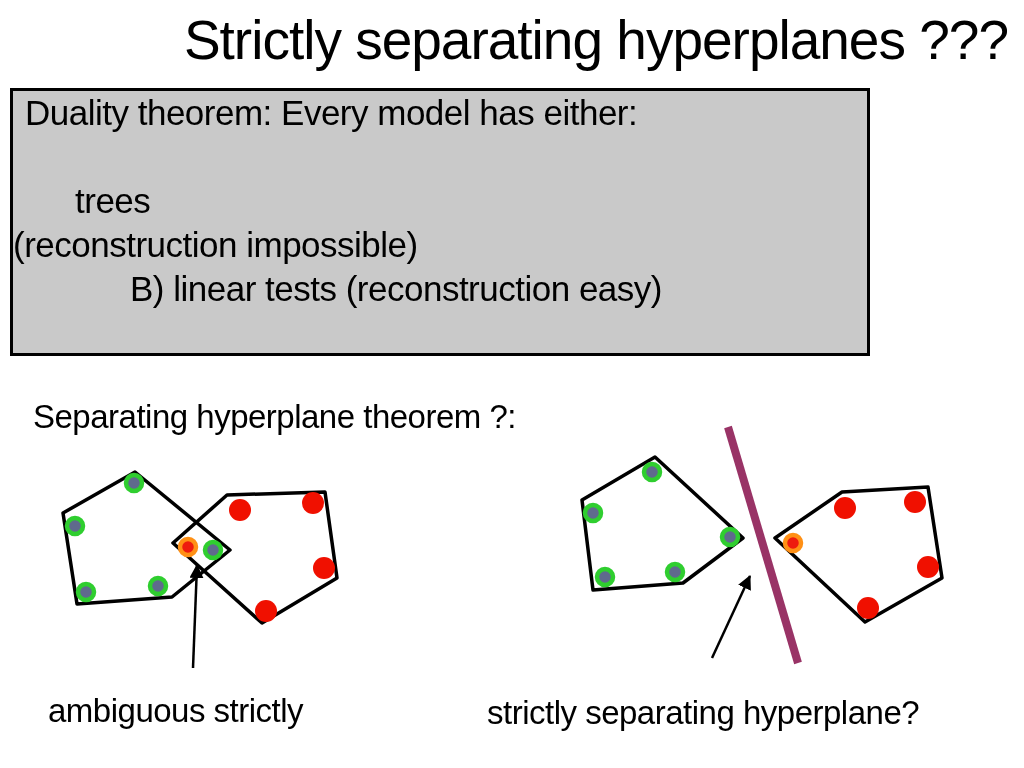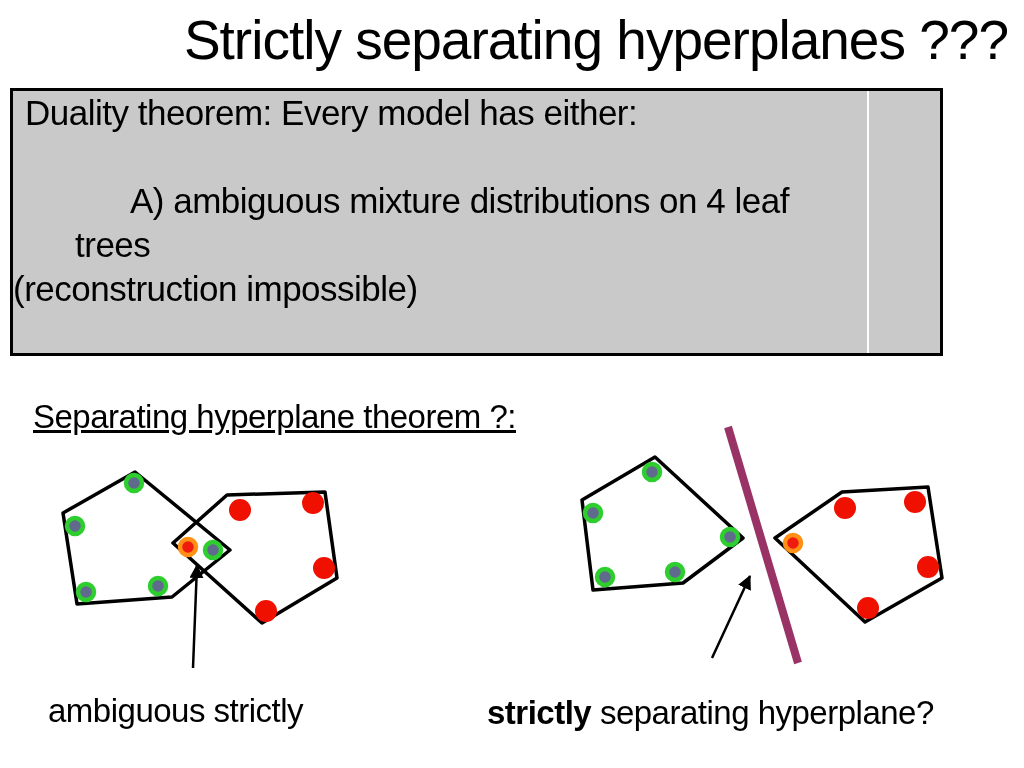--- a/index.html
+++ b/index.html
@@ -9,68 +9,68 @@
     font-family:"Liberation Sans", sans-serif;
     color:#000;
   }
   .abs{position:absolute;}
   #title{
     left:8px;top:10px;width:1000px;
     font-size:55px;line-height:1.1;font-weight:400;
     letter-spacing:-1px;white-space:nowrap;text-align:right;
   }
   #duality-box{
-    left:10px;top:88px;width:933px;height:268px;
+    left:10px;top:88px;width:860px;height:268px;
     background:#C9C9C9;border:3px solid #000;
     box-sizing:border-box;
   }
   #duality-box .box-inner{
     position:relative;width:100%;height:100%;overflow:hidden;
   }
   .box-line{
     height:44px;line-height:44px;font-size:35px;font-weight:400;
     white-space:nowrap;letter-spacing:-0.5px;
   }
   #box-vline{
     position:absolute;top:0;bottom:0;left:854px;width:2px;
     background:#ffffff;
   }
   #subtitle{
     left:33px;top:398px;font-size:33px;font-weight:400;
-    letter-spacing:-0.5px;white-space:nowrap;text-decoration:underline;
+    letter-spacing:-0.5px;white-space:nowrap;
   }
   #diagram-layer{left:0;top:0;width:1024px;height:768px;}
   .pent{fill:none;stroke:#000;stroke-width:3.5;stroke-linejoin:round;}
   .gdot{fill:#5F6A8D;stroke:#2FCE2F;stroke-width:4.5;}
   .odot{fill:#EE1B0E;stroke:#FF9015;stroke-width:4.5;}
   .rdot{fill:#F01000;stroke:none;}
   .arrow{stroke:#000;stroke-width:2.5;fill:none;}
   .hyperplane{stroke:#993366;stroke-width:8;stroke-linecap:butt;}
   #caption-left{
     left:48px;top:692px;font-size:33px;font-weight:400;
     letter-spacing:-0.5px;white-space:nowrap;
   }
   #caption-right{
     left:487px;top:694px;font-size:33px;font-weight:400;
     letter-spacing:-0.5px;white-space:nowrap;
   }
-  #caption-right .bold{font-weight:700;}
+  #caption-right .bold{font-weight:400;}
 </style>
 </head>
 <body>
 
 <div id="title" class="abs">Strictly separating hyperplanes ???</div>
 
 <div id="duality-box" class="abs">
   <div class="box-inner">
     <div class="box-line" style="padding-left:12px">Duality theorem: Every model has either:</div>
     <div class="box-line" style="padding-left:12px"></div>
-    <div class="box-line" style="padding-left:117px">A) ambiguous mixture distributions on 4 leaf</div>
     <div class="box-line" style="padding-left:62px">trees</div>
     <div class="box-line" style="">(reconstruction impossible)</div>
+    <div class="box-line" style="padding-left:117px">B) linear tests (reconstruction easy)</div>
     <div id="box-vline"></div>
   </div>
 </div>
 
 <div id="subtitle" class="abs">Separating hyperplane theorem ?:</div>
 
 <svg id="diagram-layer" class="abs" viewBox="0 0 1024 768" xmlns="http://www.w3.org/2000/svg">
   <defs>
     <marker id="ah" markerUnits="userSpaceOnUse" markerWidth="16" markerHeight="14" refX="13" refY="7" orient="auto">
       <path d="M0,0 L14,7 L0,14 Z" fill="#000"></path>

